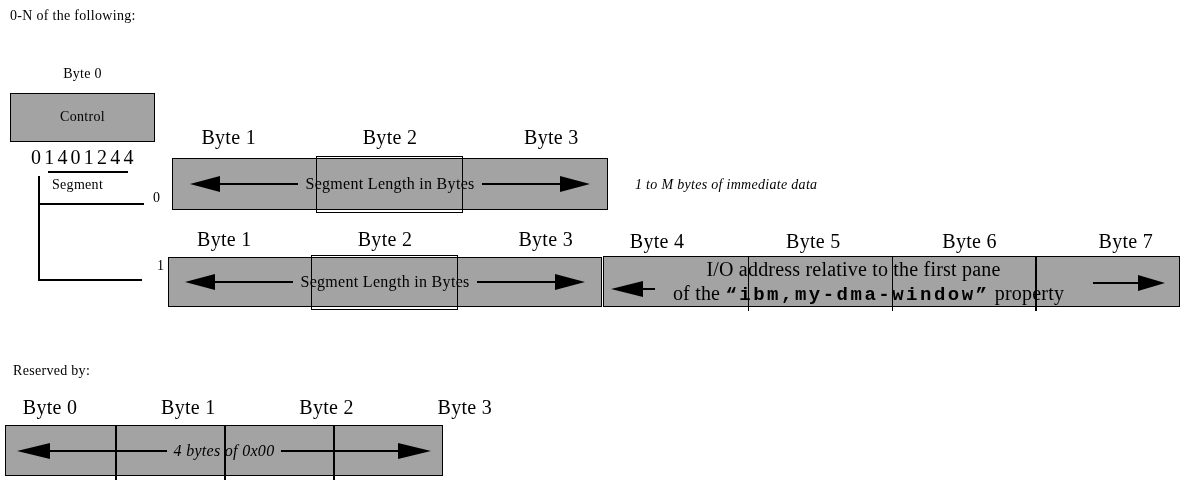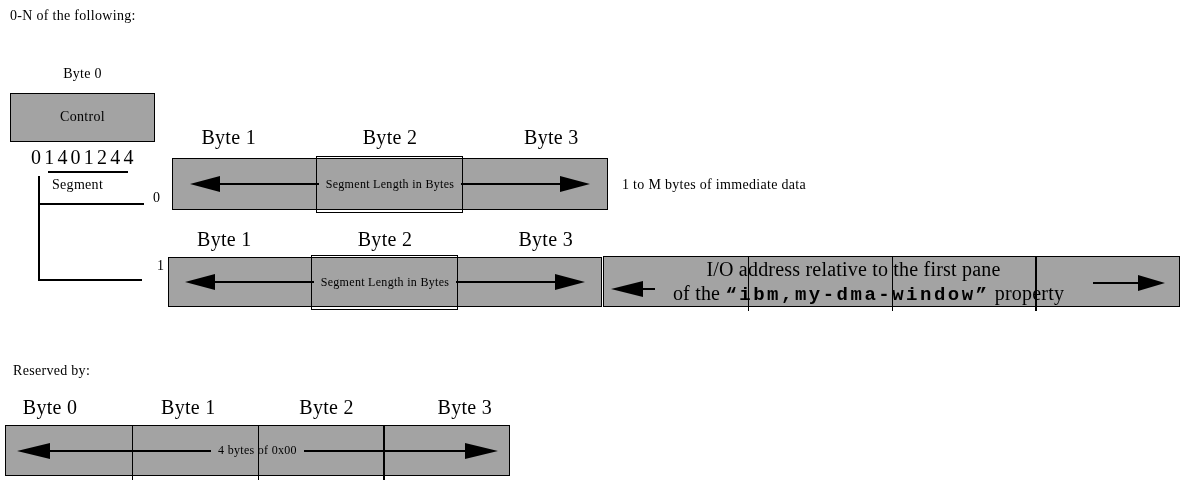--- a/index.html
+++ b/index.html
@@ -11,21 +11,21 @@
   .hdr-cell{flex:1;text-align:center;font-size:20px;line-height:20px;letter-spacing:0.3px;}
   .bytebox{position:absolute;border:1.5px solid #000;background:#a3a3a3;box-sizing:border-box;}
   .sep{position:absolute;top:0;width:1.5px;background:#000;height:calc(100% + 5px);}
   .tallcell{position:absolute;border:1.5px solid #000;box-sizing:border-box;background:transparent;}
   .arrow-row{position:absolute;left:0;right:0;top:0;bottom:0;display:flex;align-items:center;}
   .ah-l{width:0;height:0;border-top:8px solid transparent;border-bottom:8px solid transparent;
         border-right:30px solid #000;flex:0 0 auto;}
   .ah-r{width:0;height:0;border-top:8px solid transparent;border-bottom:8px solid transparent;
         border-left:30px solid #000;flex:0 0 auto;}
   .shaft{flex:1 1 auto;height:2px;background:#000;}
-  .arrow-label{flex:0 0 auto;padding:0 7px;font-size:12px;white-space:nowrap;letter-spacing:0.3px;}
+  .arrow-label{flex:0 0 auto;padding:0 7px;font-size:16px;white-space:nowrap;letter-spacing:0.3px;}
   .line{position:absolute;background:#000;}
   .io-line{position:absolute;left:0;right:0;text-align:center;font-size:20px;line-height:20px;
            white-space:nowrap;letter-spacing:0.2px;}
   .mono{font-family:"Liberation Mono",monospace;font-weight:bold;font-size:19px;letter-spacing:2.5px;}
   .bits{font-size:20px;letter-spacing:3.2px;white-space:nowrap;}
   .mini-arrow{position:absolute;display:flex;align-items:center;}
 </style>
 </head>
 <body>
 
@@ -60,39 +60,45 @@
     <div class="tallcell" style="left:143px;top:-3px;width:147px;height:57px;"></div>
     <div class="arrow-row" style="padding:0 17px;">
       <div class="ah-l"></div>
       <div class="shaft"></div>
       <div class="arrow-label">Segment Length in Bytes</div>
       <div class="shaft"></div>
       <div class="ah-r"></div>
     </div>
   </div>
 
-  <div class="abs txt" style="left:622px;top:175px;">1 to M bytes of immediate data</div>
+  <div class="abs txt" style="left:635px;top:175px;font-style:italic;">1 to M bytes of immediate data</div>
 
   <div class="abs hdr-row" style="left:168px;top:229px;width:434px;">
     <div class="hdr-cell">Byte 1</div>
     <div class="hdr-cell">Byte 2</div>
     <div class="hdr-cell">Byte 3</div>
   </div>
 
   <div class="bytebox" style="left:168px;top:257px;width:434px;height:50px;">
     <div class="tallcell" style="left:142px;top:-3px;width:147px;height:55px;"></div>
     <div class="arrow-row" style="padding:0 16px;">
       <div class="ah-l"></div>
       <div class="shaft"></div>
       <div class="arrow-label">Segment Length in Bytes</div>
       <div class="shaft"></div>
       <div class="ah-r"></div>
     </div>
   </div>
 
+  <div class="abs hdr-row" style="left:603px;top:231px;width:577px;">
+    <div class="hdr-cell">Byte 4</div>
+    <div class="hdr-cell">Byte 5</div>
+    <div class="hdr-cell">Byte 6</div>
+    <div class="hdr-cell">Byte 7</div>
+  </div>
 
   <div class="bytebox" style="left:603px;top:256px;width:577px;height:51px;">
     <div class="sep" style="left:25%;"></div>
     <div class="sep" style="left:50%;"></div>
     <div class="sep" style="left:75%;"></div>
 
     <div class="io-line" style="top:26px;padding-right:46px;">
       <span>of the </span><span class="mono">“ibm,my-dma-window”</span><span> property</span>
     </div>
     <div class="io-line" style="top:2px;padding-right:76px;">I/O address relative to the first pane</div>
@@ -109,21 +115,21 @@
 
   <div class="abs txt" style="left:13px;top:361px;">Reserved by:</div>
 
   <div class="abs hdr-row" style="left:5px;top:397px;width:505px;">
     <div class="hdr-cell">Byte 0</div>
     <div class="hdr-cell">Byte 1</div>
     <div class="hdr-cell">Byte 2</div>
     <div class="hdr-cell">Byte 3</div>
   </div>
 
-  <div class="bytebox" style="left:5px;top:425px;width:505px;height:51px;">
+  <div class="bytebox" style="left:5px;top:425px;width:438px;height:51px;font-style:italic;">
     <div class="sep" style="left:25%;"></div>
     <div class="sep" style="left:50%;"></div>
     <div class="sep" style="left:75%;"></div>
     <div class="arrow-row" style="padding:0 11px;">
       <div class="ah-l" style="border-right-width:33px;"></div>
       <div class="shaft"></div>
       <div class="arrow-label">4 bytes of 0x00</div>
       <div class="shaft"></div>
       <div class="ah-r" style="border-left-width:33px;"></div>
     </div>

